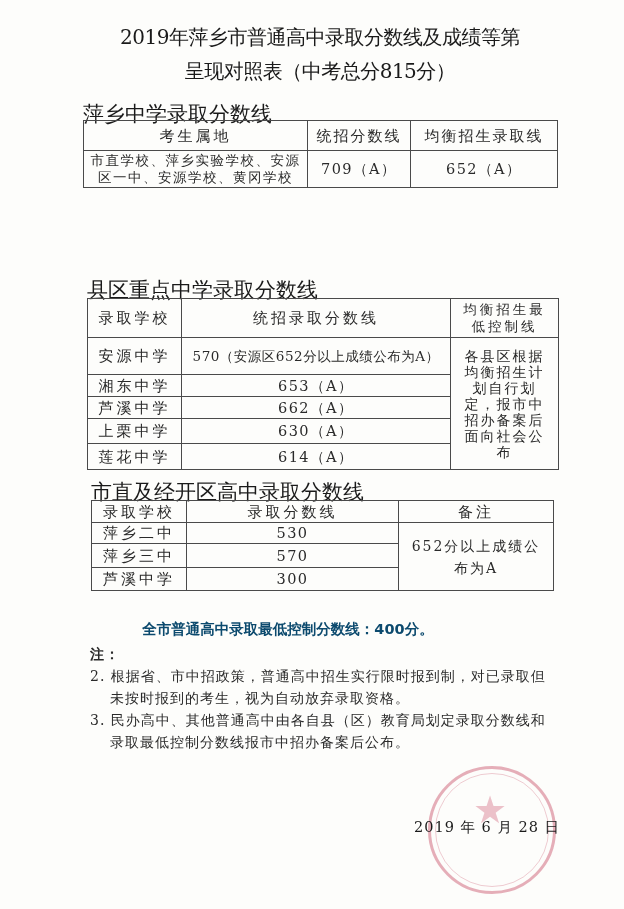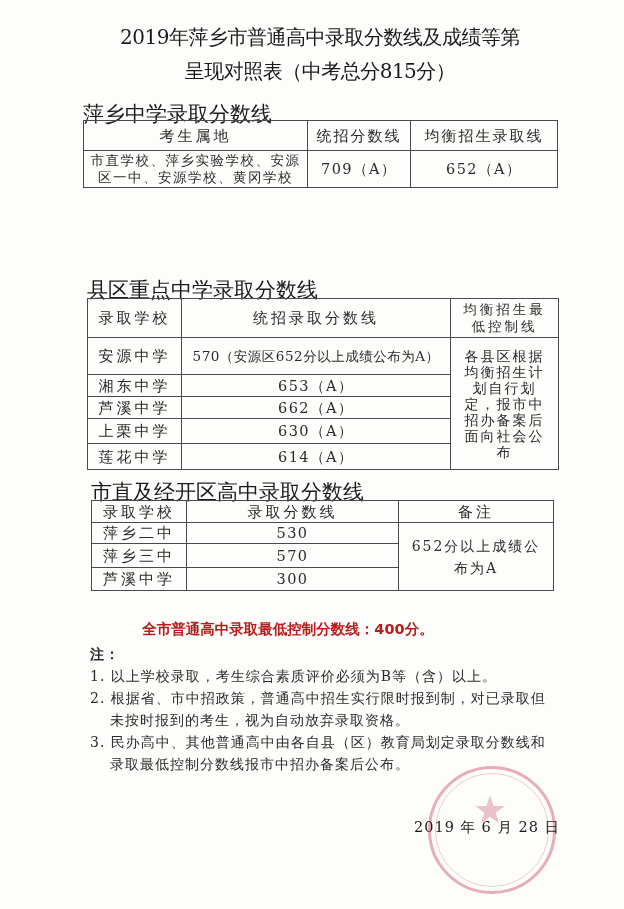--- a/index.html
+++ b/index.html
@@ -6,21 +6,21 @@
   html, body { width: 624px; height: 909px; background: #fdfdfb; overflow: hidden; }
   body { position: relative; font-family: "DejaVu Serif", "Liberation Serif", serif; color: #1e1e1e; }
   .title { position: absolute; left: 8px; width: 624px; text-align: center; font-family: "DejaVu Serif", serif; font-size: 20px; line-height: 34px; color: #1a1a1a; letter-spacing: -0.5px; }
   .title.l1 { top: 20px; }
   .title.l2 { top: 54px; }
   .sec-title { position: absolute; text-align: left; font-family: "DejaVu Sans", "Liberation Sans", sans-serif; font-size: 21px; font-weight: normal; color: #1a1a1a; }
   table { position: absolute; border-collapse: collapse; table-layout: fixed; padding-left: 44px; }
   td { border: 1.3px solid #4a4a4a; text-align: center; vertical-align: middle; font-size: 14.5px; line-height: 18px; color: #2a2a2a; letter-spacing: 1.5px; padding: 0 2px; }
   td.hdr { font-size: 15px; letter-spacing: 3px; }
   td.small { font-size: 13.5px; line-height: 17.5px; letter-spacing: 1.5px; }
-  .footer-line { position: absolute; left: 0; width: 548px; text-align: center; font-family: "DejaVu Sans", sans-serif; font-weight: bold; font-size: 14.5px; color: #b91c1c; top: 620px; padding-left: 28px; }
+  .footer-line { position: absolute; left: 0; width: 548px; text-align: center; font-family: "DejaVu Sans", sans-serif; font-weight: bold; font-size: 14.5px; color: #0c4a6e; top: 620px; padding-left: 28px; }
   .notes { position: absolute; left: 90px; top: 643px; width: 470px; font-size: 14px; line-height: 22px; color: #2a2a2a; letter-spacing: 1px; }
   .notes .head { font-weight: bold; font-family: "DejaVu Sans", sans-serif; }
   .notes .item { padding-left: 20px; text-indent: -20px; }
   .date { position: absolute; left: 414px; top: 818px; font-size: 14.5px; color: #1a1a1a; letter-spacing: 1px; z-index: 2; }
   .stamp { position: absolute; left: 428px; top: 766px; width: 128px; height: 128px; border: 3px solid rgba(210,110,130,0.55); border-radius: 50%; z-index: 1; }
   .stamp .inner { position: absolute; left: 4px; top: 4px; right: 4px; bottom: 4px; border: 1px solid rgba(210,110,130,0.35); border-radius: 50%; }
   .stamp .star { position: absolute; left: 42px; top: 22px; font-size: 38px; line-height: 38px; color: rgba(215,120,140,0.45); }
   .stamp .arc { position: absolute; left: 16px; top: 10px; width: 92px; text-align: center; font-size: 11px; color: rgba(205,110,130,0.55); letter-spacing: 2px; font-family: "DejaVu Sans", sans-serif; }
   .stamp .bottom { position: absolute; left: 0; width: 100%; top: 74px; text-align: center; font-family: "DejaVu Sans", sans-serif; font-size: 17px; color: rgba(205,105,125,0.6); letter-spacing: 1px; }
 </style>
@@ -114,21 +114,20 @@
     <td class="hdr">芦溪中学</td>
     <td>300</td>
   </tr>
 </tbody>
   </table>
 
 <div class="footer-line">全市普通高中录取最低控制分数线：400分。</div>
 
 <div class="notes">
   <div class="head">注：</div>
-  <div class="item">1. 以上学校录取，考生综合素质评价必须为B等（含）以上。</div>
   <div class="item">2. 根据省、市中招政策，普通高中招生实行限时报到制，对已录取但未按时报到的考生，视为自动放弃录取资格。</div>
   <div class="item">3. 民办高中、其他普通高中由各自县（区）教育局划定录取分数线和录取最低控制分数线报市中招办备案后公布。</div>
 </div>
 
 <div class="stamp">
   <div class="inner"></div>
   <div class="star">★</div>
 </div>
 
 <div class="date">2019 年 6 月 28 日</div>

